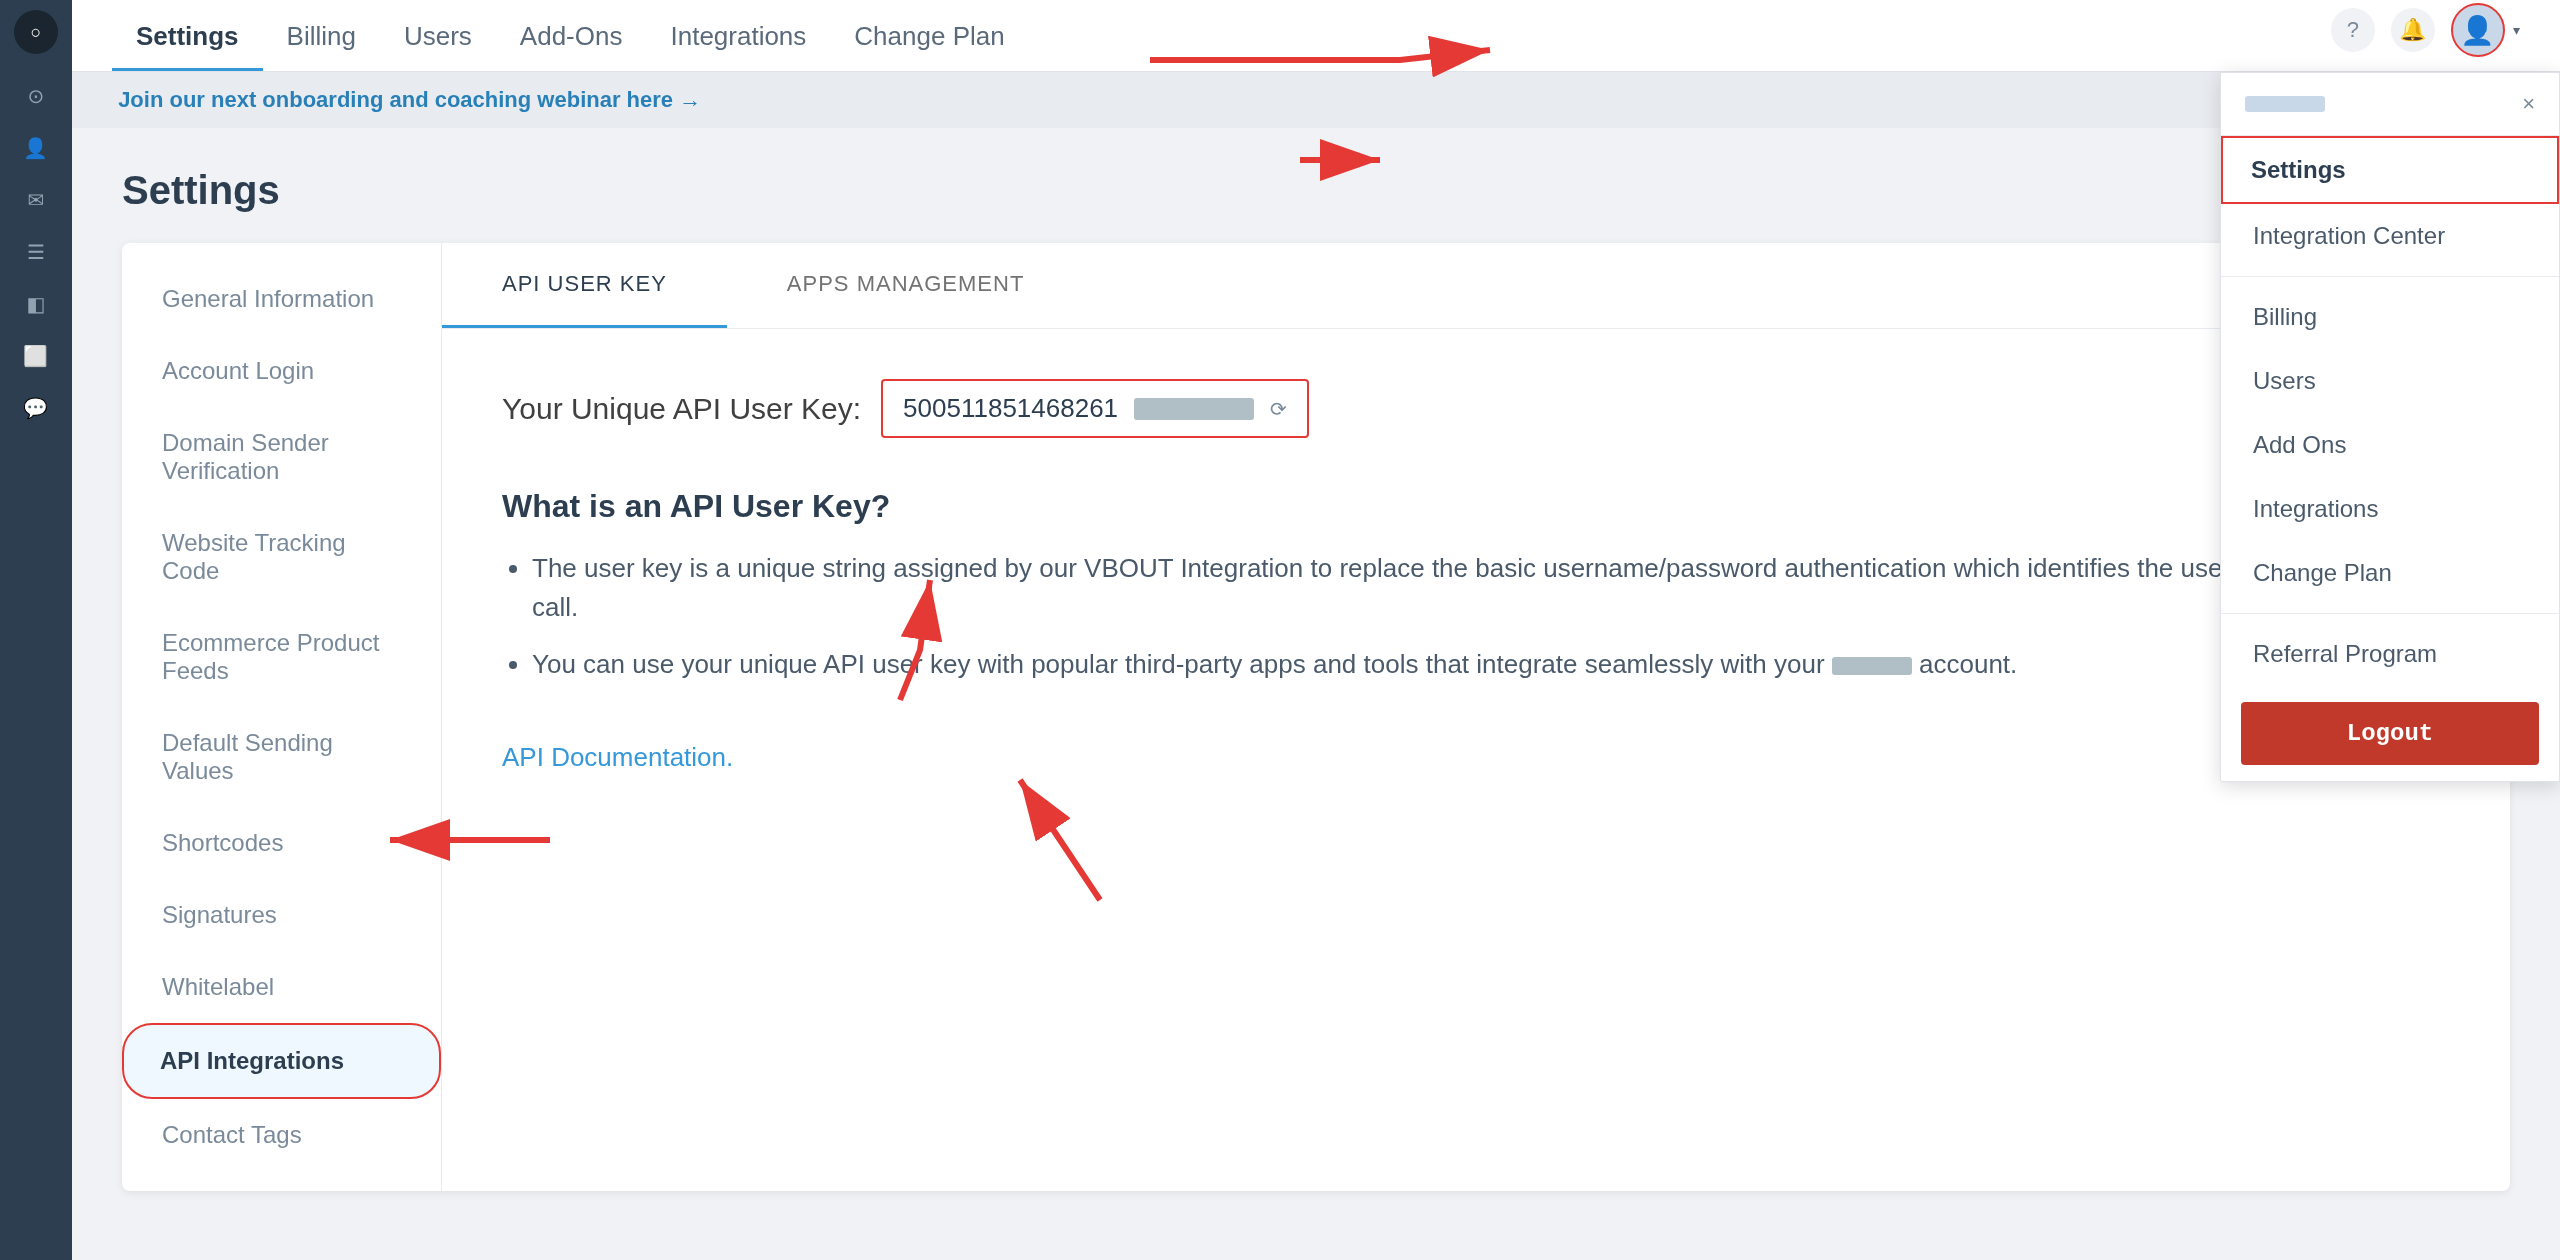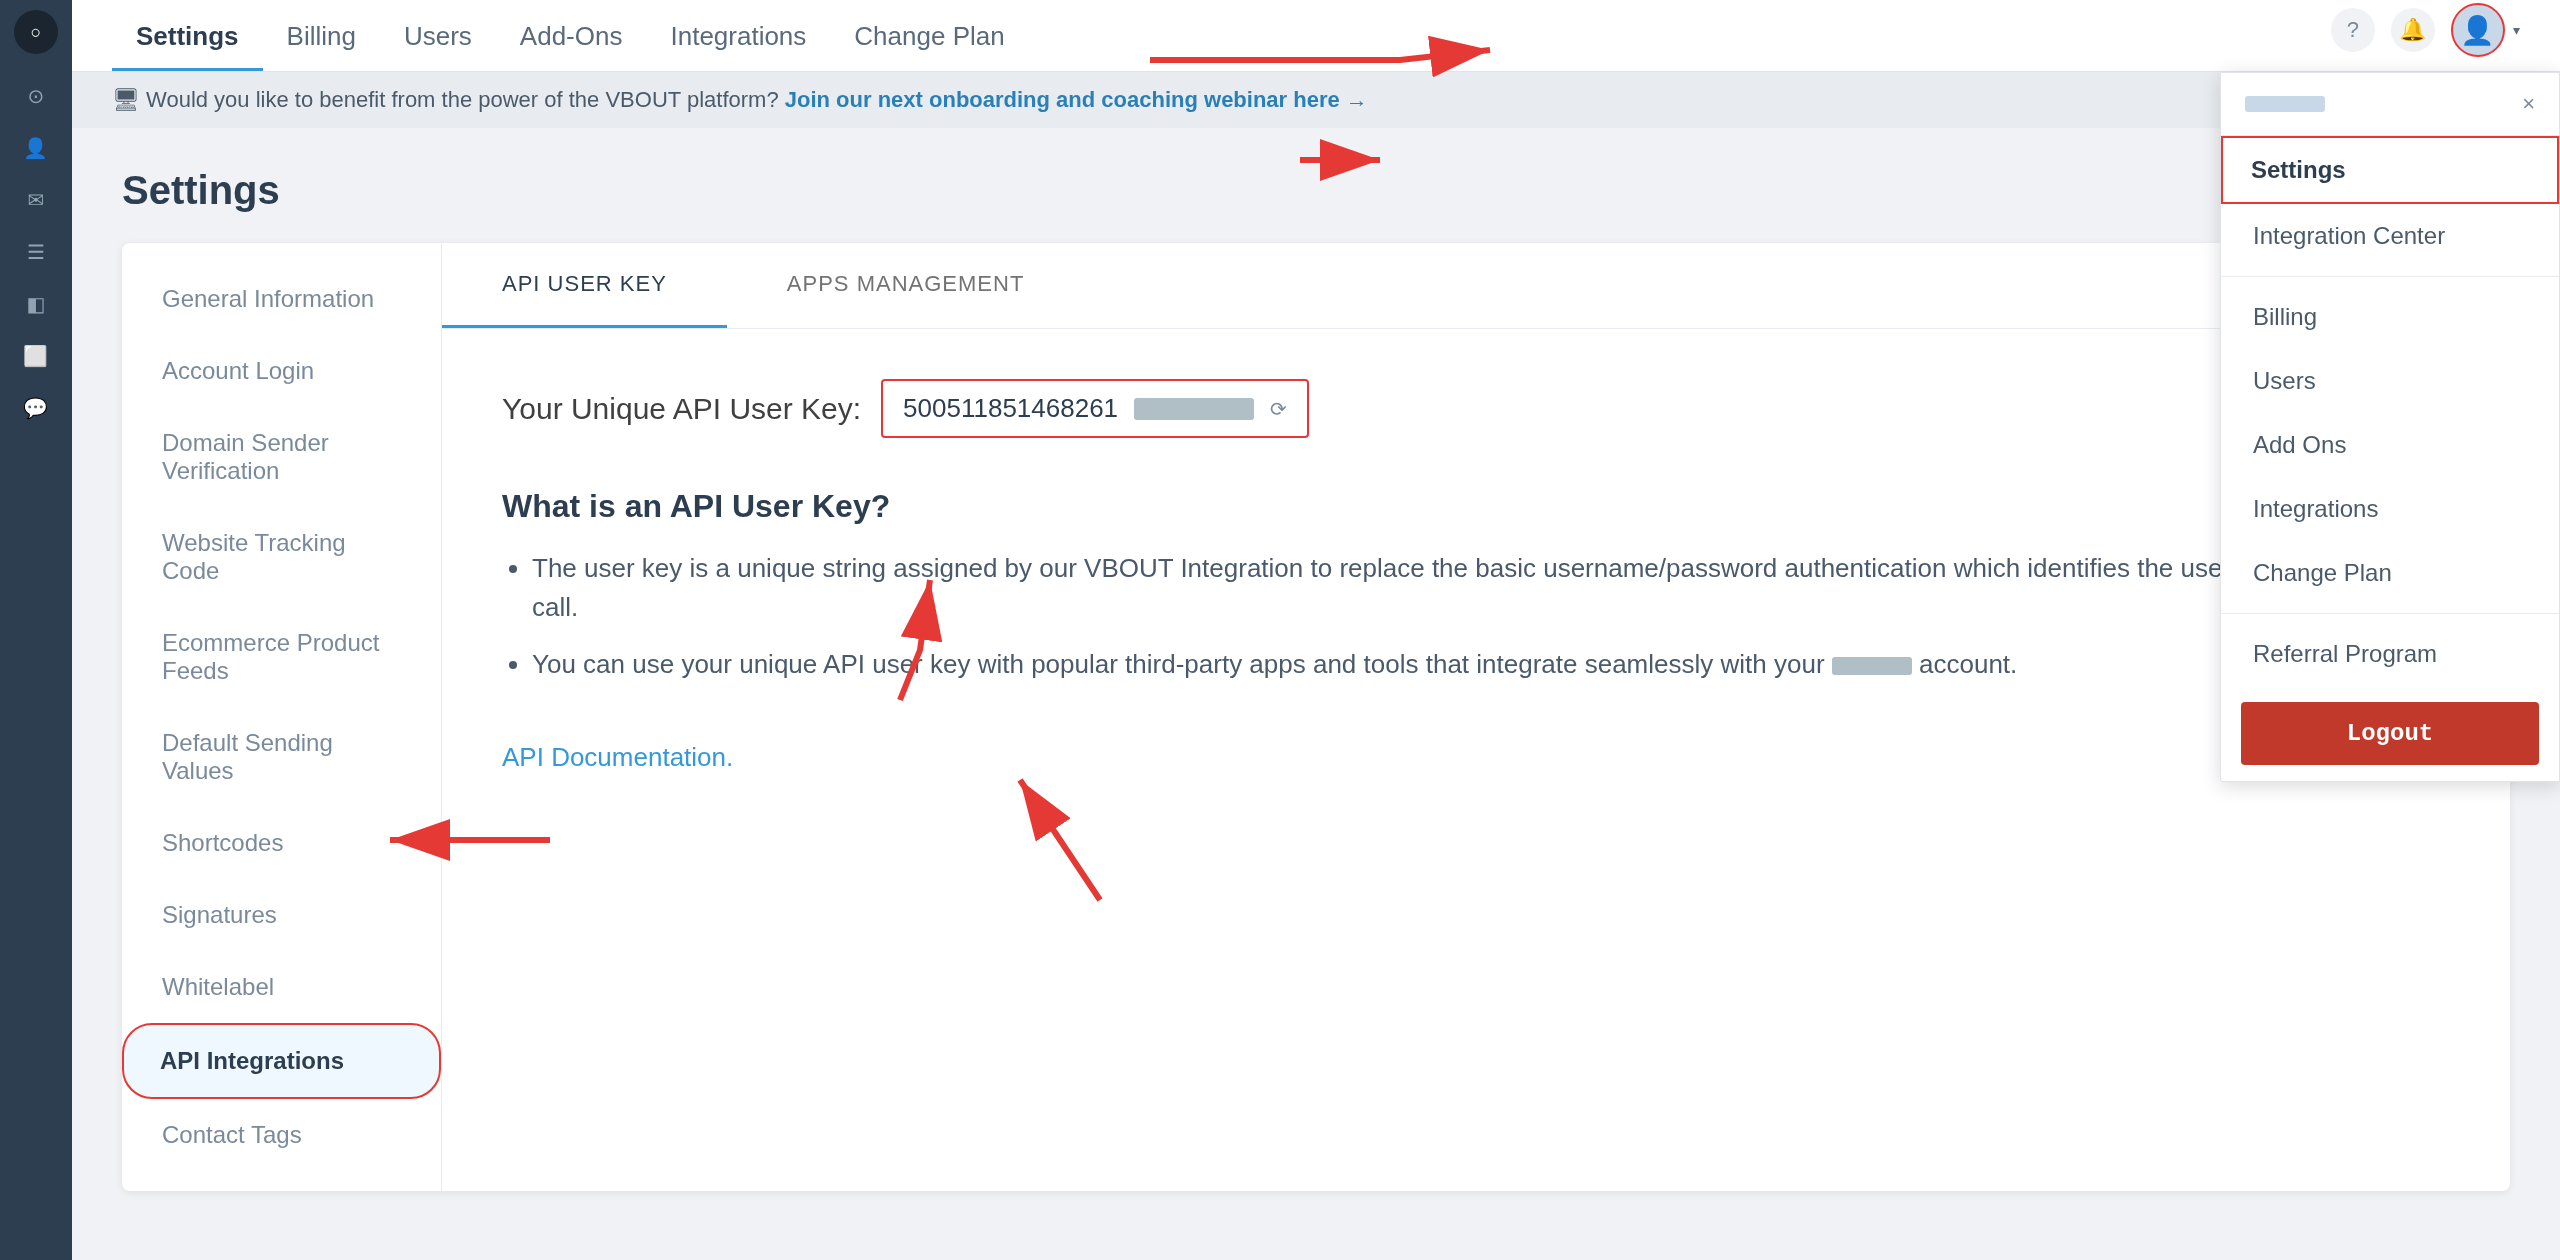--- a/index.html
+++ b/index.html
@@ -351,21 +351,20 @@
     <div style="display:flex;align-items:center;gap:4px;">
       <div class="avatar-btn">
         <span style="font-size:28px;">👤</span>
       </div>
       <span class="avatar-chevron">▾</span>
     </div>
   </div>
 </div>
 
 <div class="banner">
-  <span>🖥 Would you like to benefit from the power of the VBOUT platform?</span>
   &nbsp;
   <a href="#">Join our next onboarding and coaching webinar here →</a>
 </div>
 
 <div class="main">
   <h1 class="page-title">Settings</h1>
 
   <div class="settings-layout">
 
     <div class="settings-sidebar">

